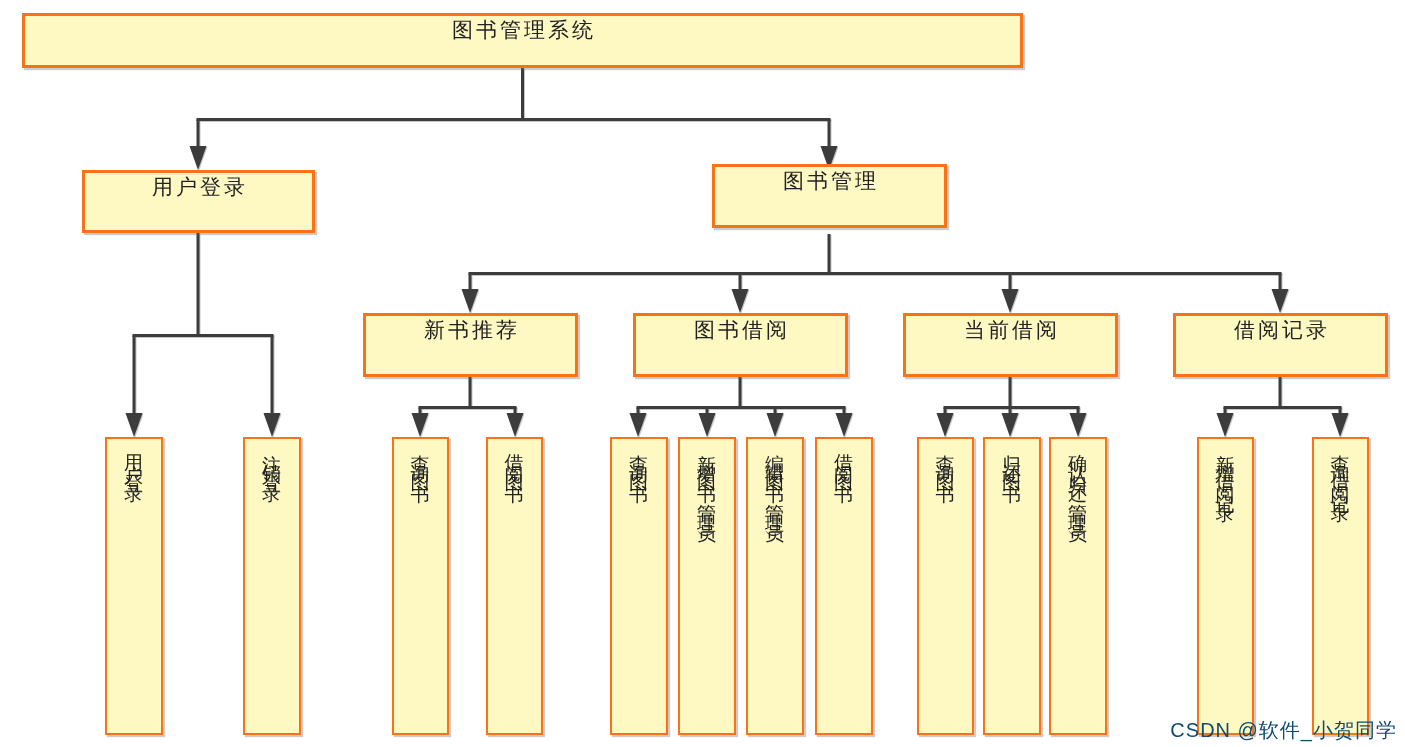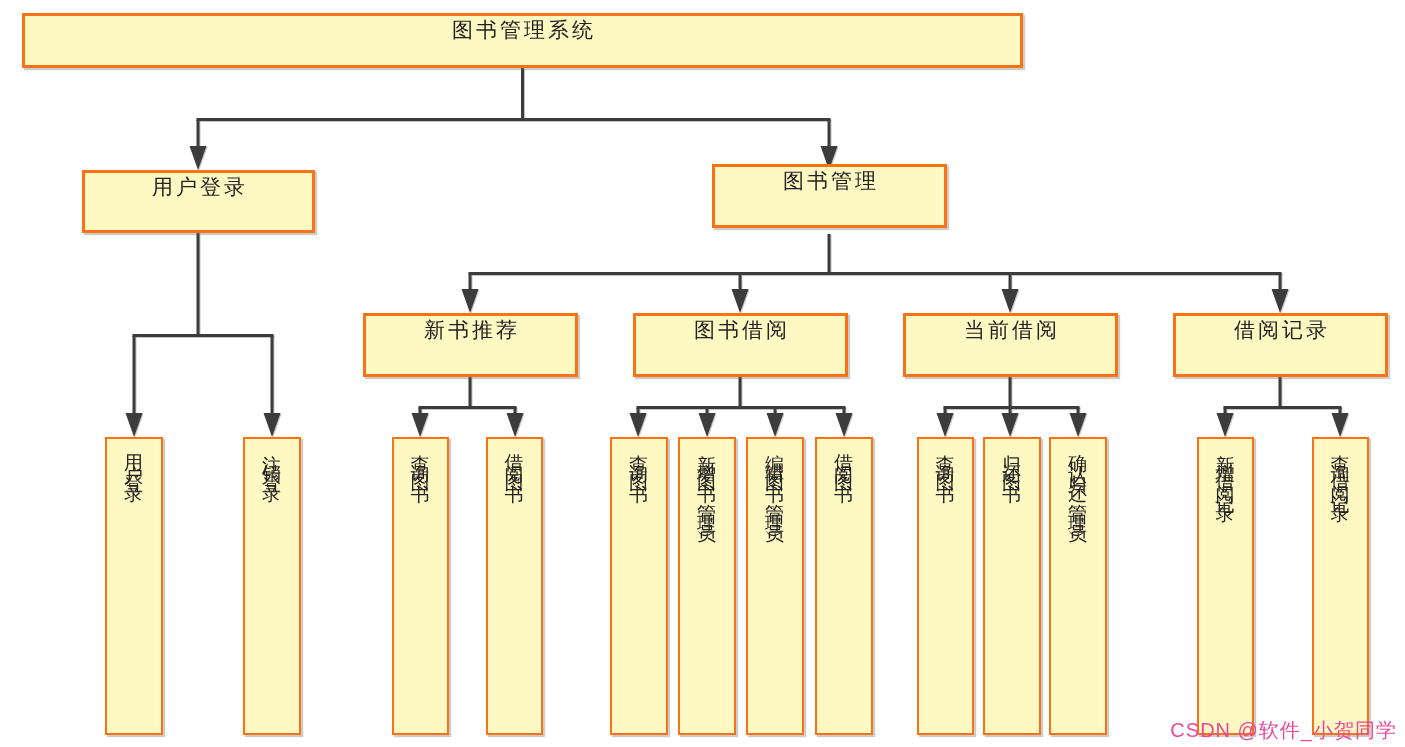--- a/index.html
+++ b/index.html
@@ -38,21 +38,21 @@
     font-size: 19px;
     letter-spacing: 10px;
     line-height: 1;
     white-space: nowrap;
   }
   #watermark {
     position: absolute;
     right: 8px;
     bottom: 3px;
     font-size: 20px;
-    color: #ec4899;
+    color: #0c4a6e;
     letter-spacing: 1px;
     z-index: 5;
   }
 </style>
 </head>
 <body>
 
 <div id="stage">
 
   <svg id="connectors" viewBox="0 0 1405 747" xmlns="http://www.w3.org/2000/svg">

